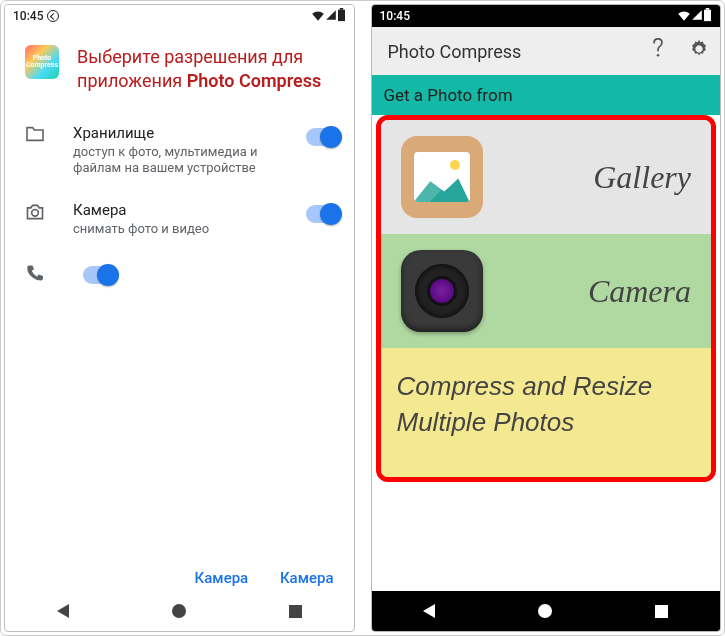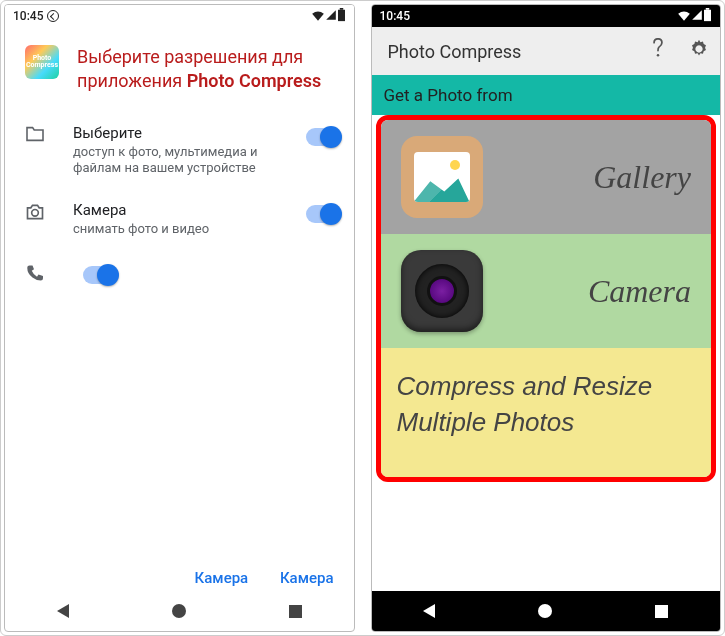--- a/index.html
+++ b/index.html
@@ -45,21 +45,21 @@
   
   .r-header { height: 48px; background: #eee; display: flex; align-items: center; padding: 0 10px; }
   .r-header .title { font-size: 18px; color: #333; margin-left: 6px; }
   .r-header .spacer { flex:1; }
   .r-header .hicon { margin-left: 20px; color: #555; }
   
   .getfrom { background: #14b8a6; padding: 10px 12px 10px 12px; font-size: 17px; color: #222; }
   
   .red-box { border: 5px solid #ff0000; border-radius: 12px; margin: 0 4px 0 4px; overflow: hidden; }
   .row { display: flex; align-items: center; padding: 16px 20px; }
-  .row.gallery { background: #a3a3a3; }
+  .row.gallery { background: #e5e5e5; }
   .row.camera { background: #b0d9a1; }
   .row.multi { background: #f4e891; display:block; padding: 20px 16px 36px 16px; }
   .row .thumb { width: 82px; height: 82px; border-radius: 16px; flex-shrink:0; }
   .row .label { flex:1; text-align: right; font-family: 'Brush Script MT', cursive; font-size: 32px; color: #444; font-style: italic; }
   .row.multi .mlabel { font-family: Liberation Sans, sans-serif; font-size: 26px; color: #444; font-style: italic; line-height: 1.4; }
   
   .thumb.gallery-ic { background: #d9a978; display:flex; align-items:center; justify-content:center; }
   .gallery-ic-inner { width: 56px; height: 50px; background: #fff; border-radius: 4px; position:relative; overflow:hidden; }
   .gallery-ic-inner::before { content:''; position:absolute; top:8px; right:10px; width:10px; height:10px; background:#ffd54f; border-radius:50%; }
   .gallery-ic-inner::after { content:''; position:absolute; bottom:0; left:0; right:0; height:26px; background: linear-gradient(135deg,#4db6ac 50%, #26a69a 50%); clip-path: polygon(0 100%, 30% 20%, 55% 60%, 80% 10%, 100% 100%); }
@@ -98,21 +98,21 @@
         <span>Выберите разрешения для приложения </span><span class="bold">Photo Compress</span>
       </div>
     </div>
 
     <div class="perm-list">
       <div class="perm-item">
         <span class="picon"><svg width="20" height="16" viewBox="0 0 24 20">
               <path d="M2 2 h7 l2 3 h11 v13 h-20 z" fill="none" stroke="currentColor" stroke-width="2"></path>
             </svg></span>
         <div class="perm-text">
-          <div class="ptitle">Выберите</div>
+          <div class="ptitle">Хранилище</div>
           <div class="pdesc">доступ к фото, мультимедиа и файлам на вашем устройстве</div>
         </div>
         <div class="switch"></div>
       </div>
       <div class="perm-item">
         <span class="picon"><svg width="20" height="18" viewBox="0 0 24 20">
               <path d="M3 5 h4 l2 -3 h6 l2 3 h4 v13 h-18 z" fill="none" stroke="currentColor" stroke-width="2"></path>
               <circle cx="12" cy="11" r="4" fill="none" stroke="currentColor" stroke-width="2"></circle>
             </svg></span>
         <div class="perm-text">

